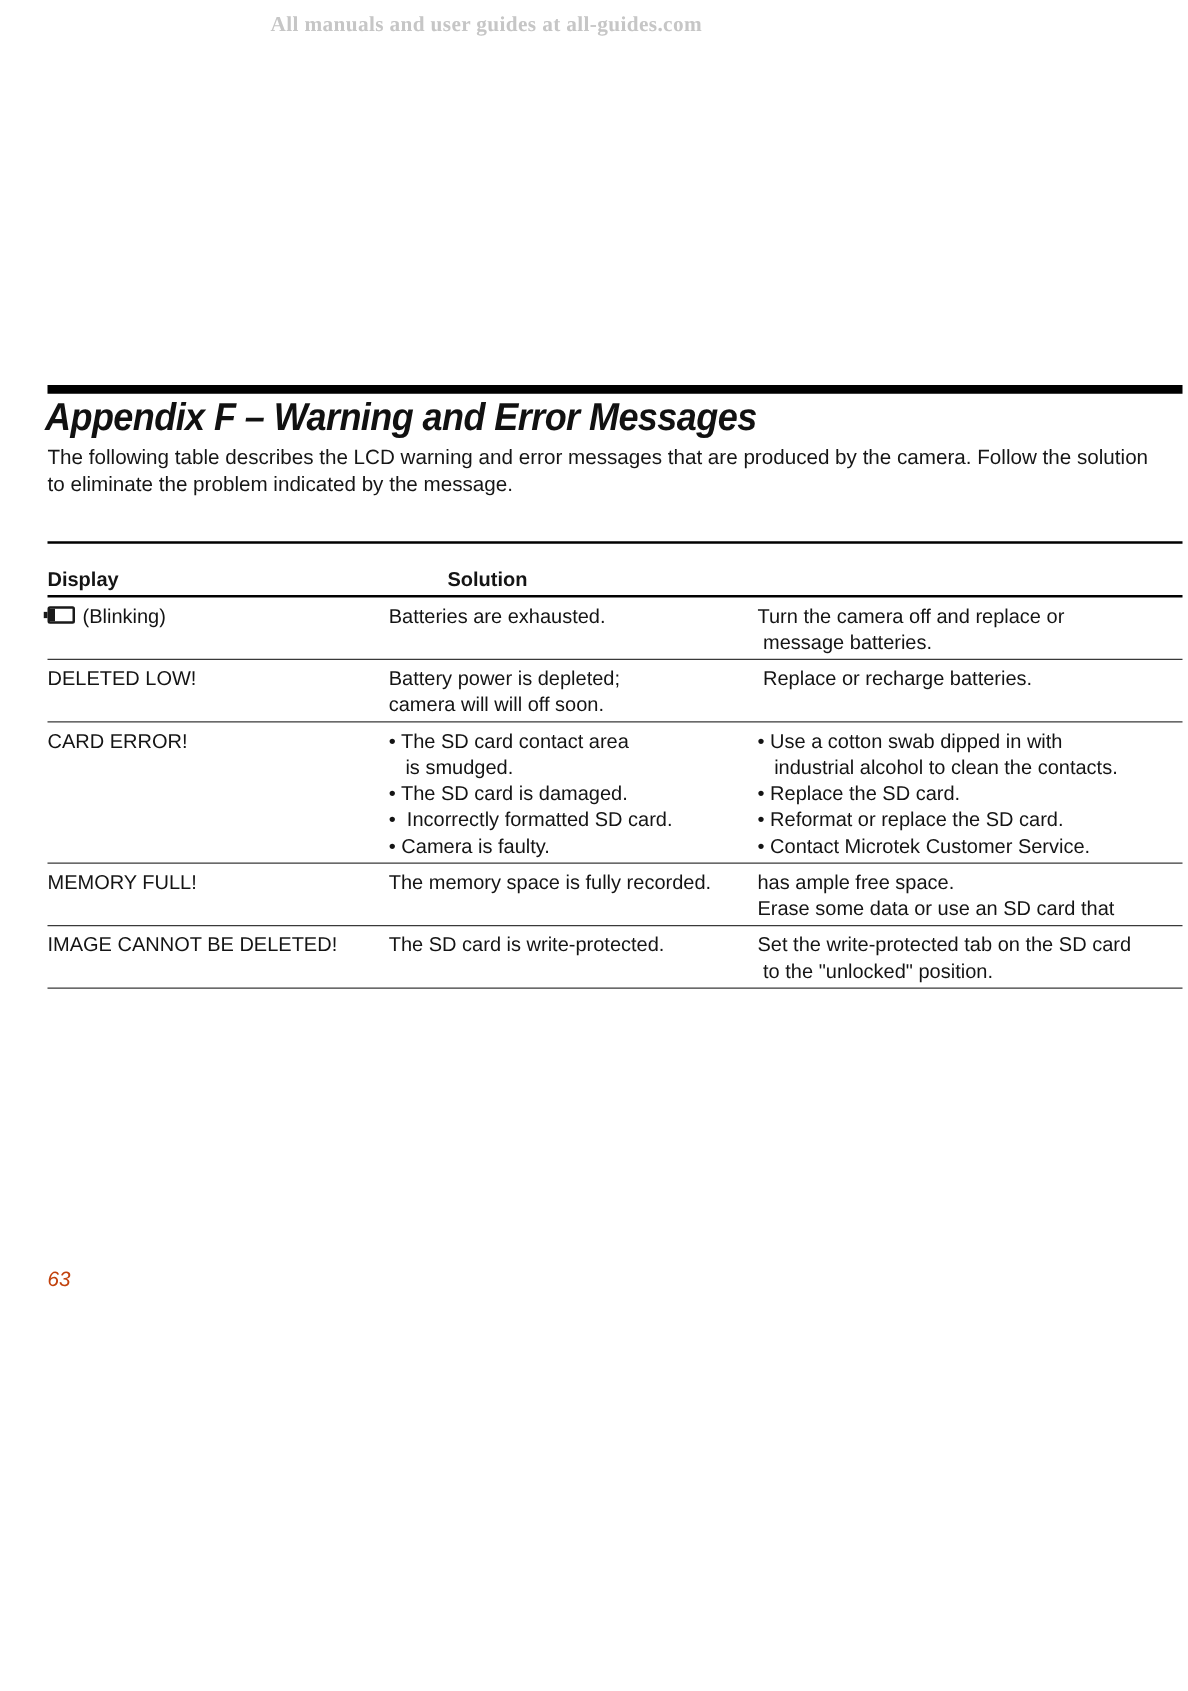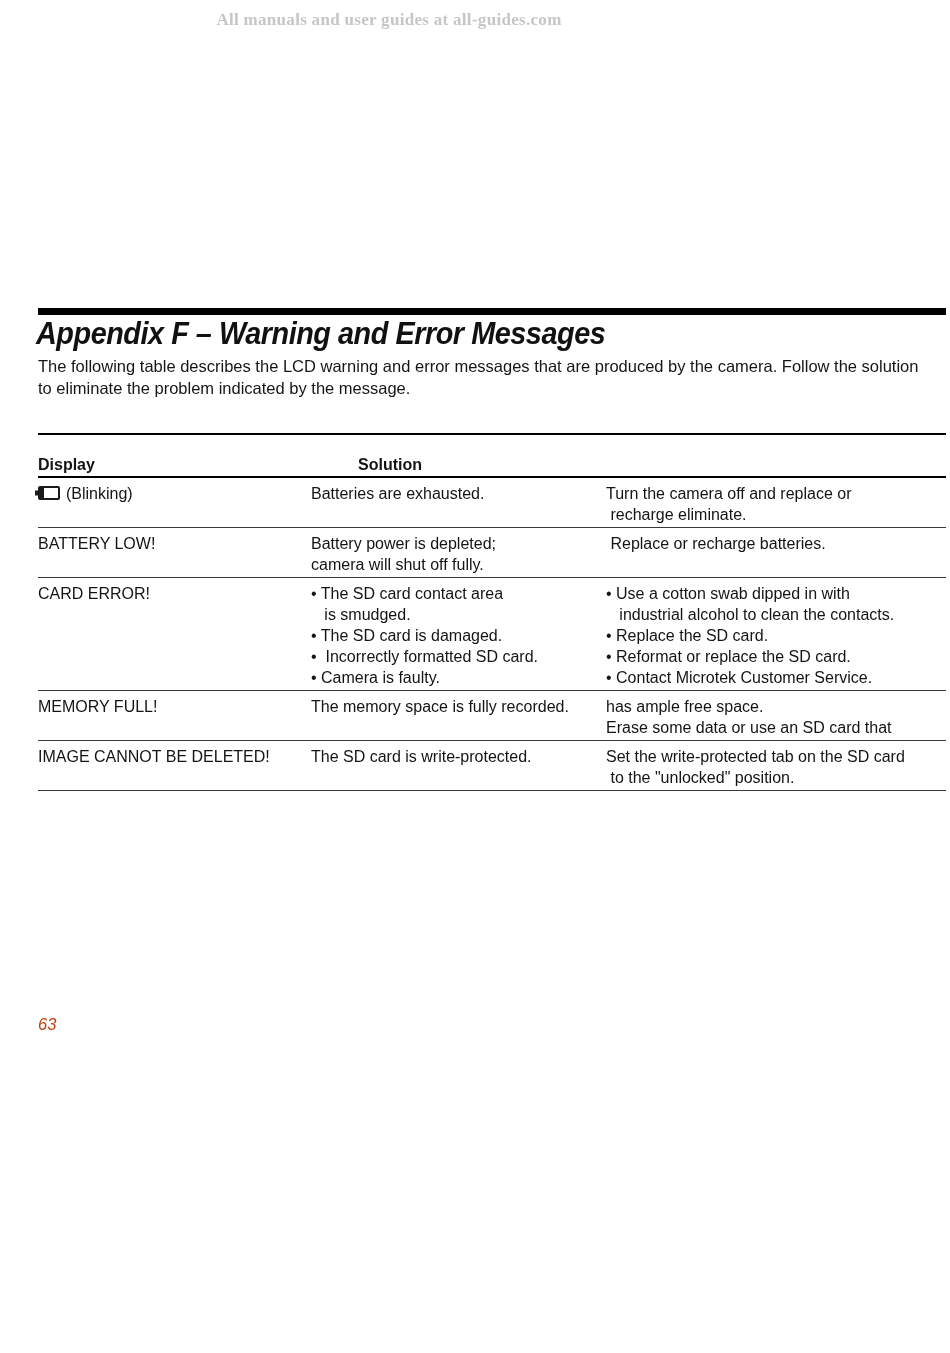--- a/index.html
+++ b/index.html
@@ -77,30 +77,30 @@
   <div>
       <div class="row">
         <div class="cell">
           <div class="line"><span class="battery-icon"></span><span>(Blinking)</span></div>
         </div>
         <div class="cell">
           <div class="line">Batteries are exhausted.</div>
         </div>
         <div class="cell">
           <div class="line">Turn the camera off and replace or</div>
-          <div class="line"> recharge eliminate.</div>
+          <div class="line"> message batteries.</div>
         </div>
       </div>
       <div class="row">
         <div class="cell">
-          <div class="line"><span>BATTERY LOW!</span></div>
+          <div class="line"><span>DELETED LOW!</span></div>
         </div>
         <div class="cell">
           <div class="line">Battery power is depleted;</div>
-          <div class="line">camera will shut off fully.</div>
+          <div class="line">camera will will off soon.</div>
         </div>
         <div class="cell">
           <div class="line"> Replace or recharge batteries.</div>
         </div>
       </div>
       <div class="row">
         <div class="cell">
           <div class="line"><span>CARD ERROR!</span></div>
         </div>
         <div class="cell">

